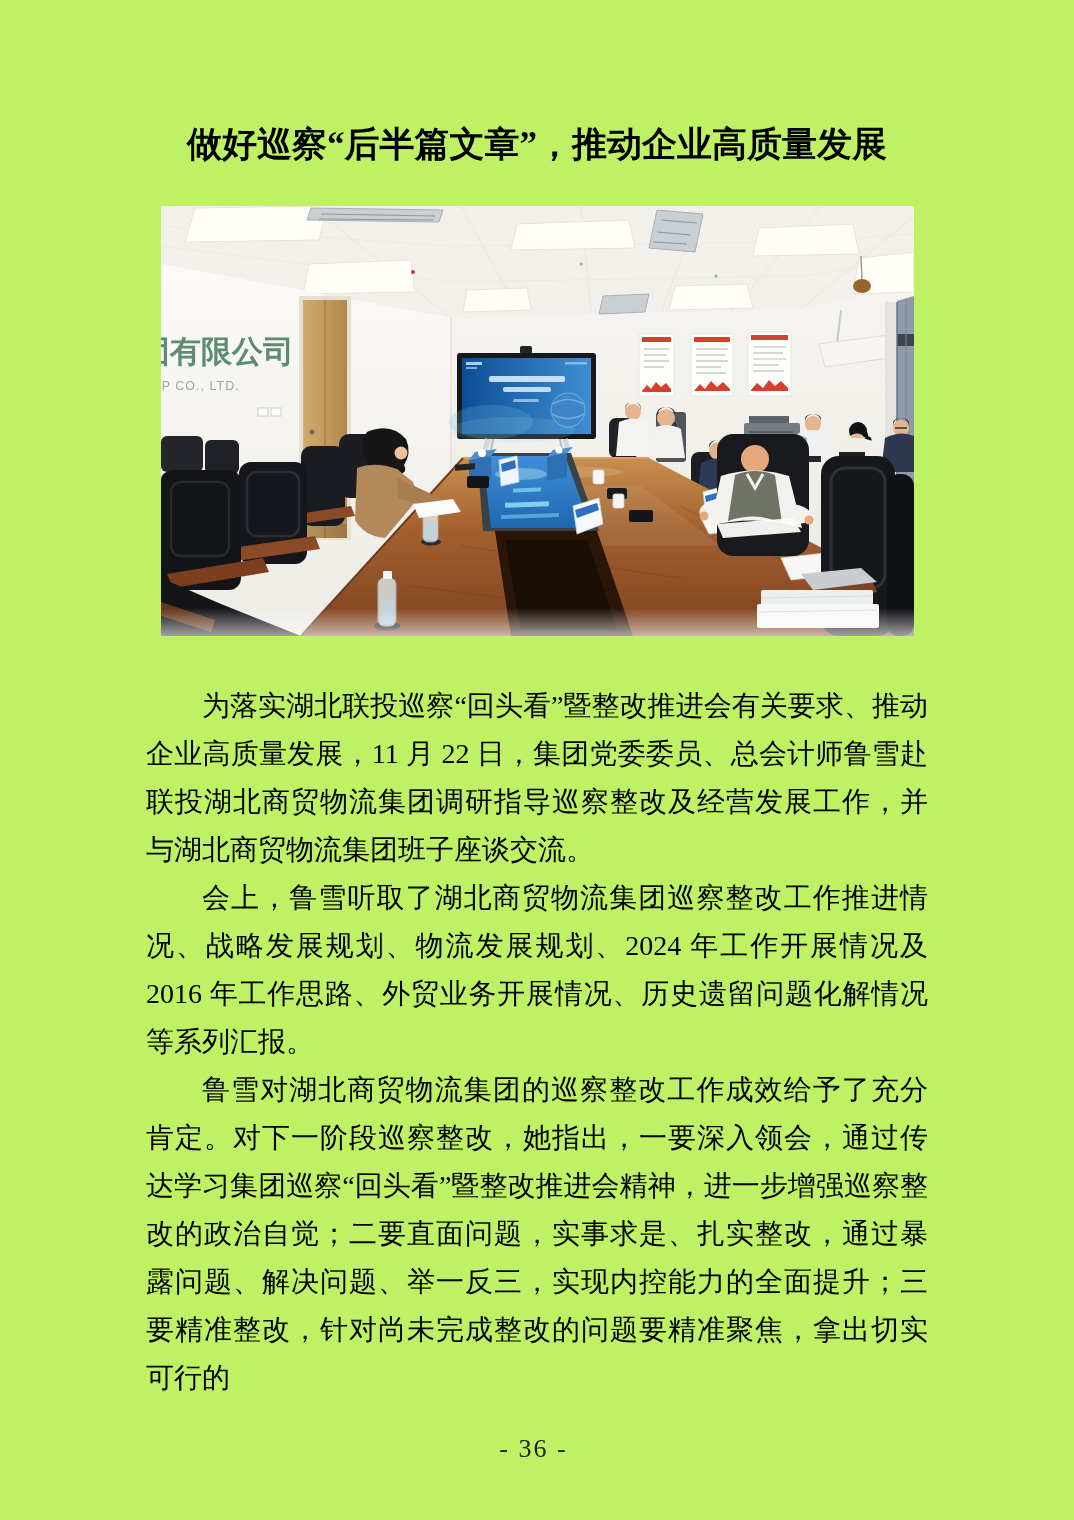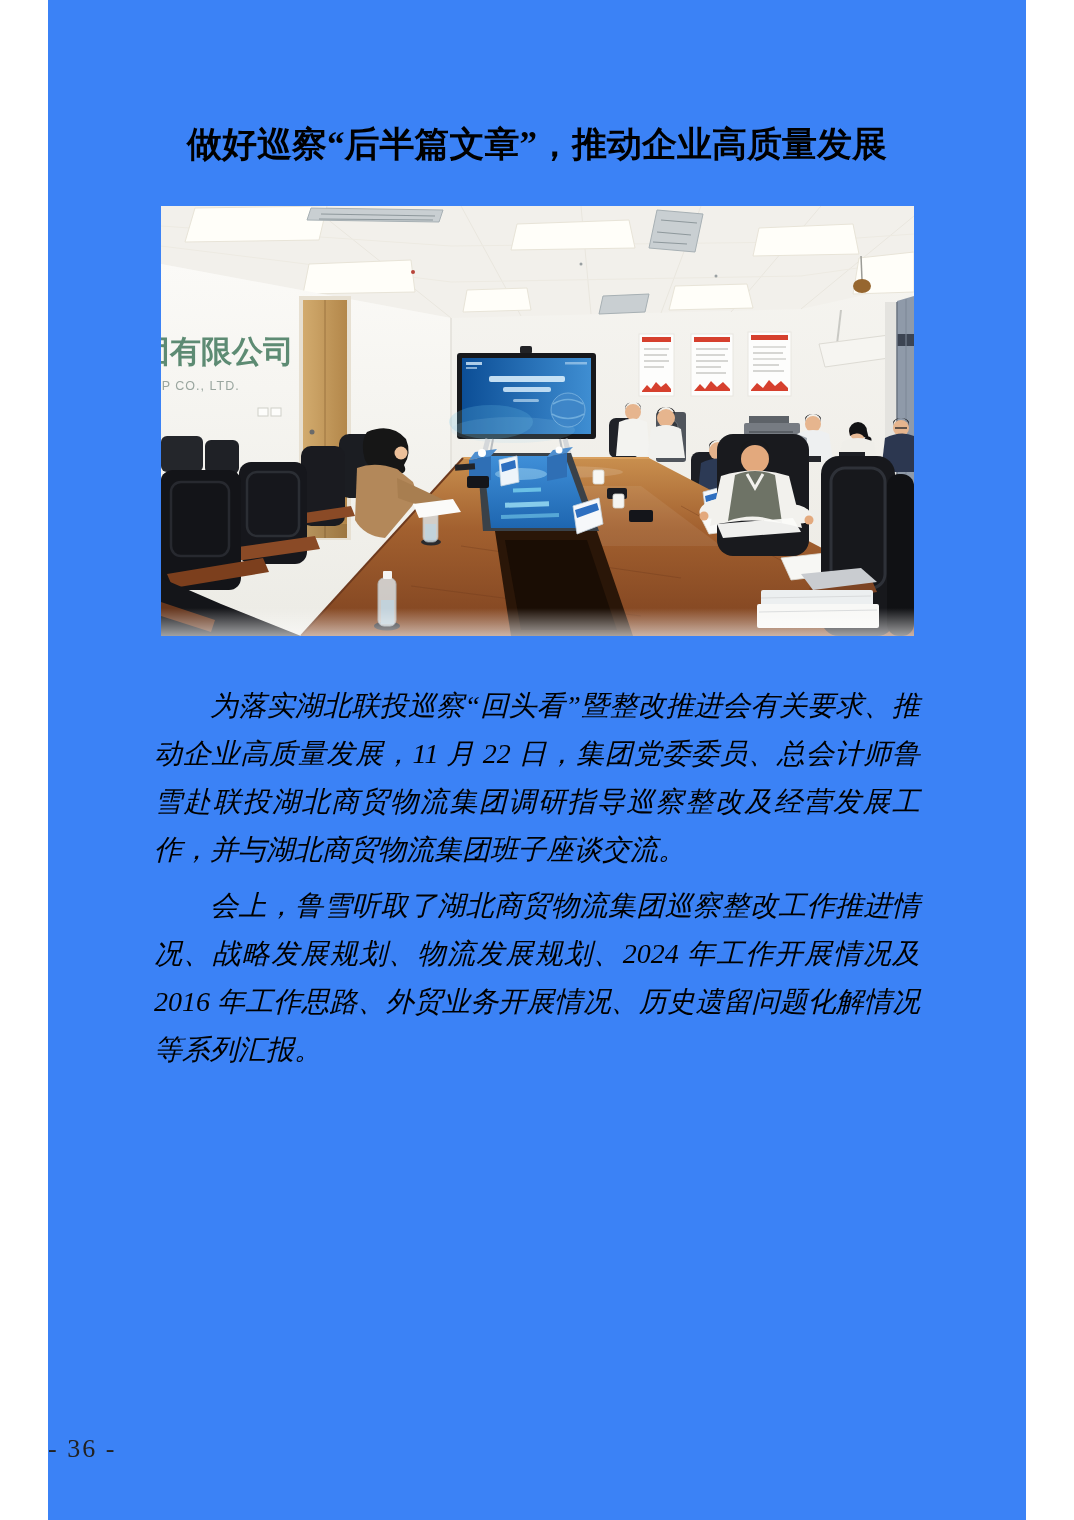--- a/index.html
+++ b/index.html
@@ -1,30 +1,30 @@
 <!DOCTYPE html>
 <html><head>
 <meta charset="utf-8">
 <style>
   html,body { margin:0; padding:0; background:#ffffff; }
   .page {
-    position:relative; width:978px; height:1520px; margin:0 auto;
-    background:#3b82f6; overflow:hidden;
+    position:relative; width:1074px; height:1520px; margin:0 auto;
+    background:#bef264; overflow:hidden;
     font-family:"Liberation Serif","DejaVu Serif",serif; color:#000;
   }
   .title { margin:0; padding-top:116px; text-align:center;
     font-size:35px; font-weight:700; line-height:58px; }
   .title .title-line { display:block; }
   .photo { display:block; width:753px; margin:32px auto 0; padding:0; }
   .photo svg { display:block; }
   .body-text { width:782px; margin:46px auto 0;
     font-size:28px; line-height:48px; text-align:justify; text-justify:inter-ideograph; }
-  .body-text p { margin:8px; text-indent:2em;font-style:italic; }
+  .body-text p { margin:0; text-indent:2em; }
   .page-number { position:absolute; left:0; right:7px; bottom:56px;
-    font-size:26px; letter-spacing:2px; color:#222; }
+    text-align:center; font-size:26px; letter-spacing:2px; color:#222; }
   .sign-cn { font-family:"Liberation Sans","DejaVu Sans",sans-serif; font-weight:700; }
   .sign-en { font-family:"Liberation Sans","DejaVu Sans",sans-serif; }
 </style>
 </head>
 <body>
 
 <div class="page">
 
   <h1 class="title">
     <span class="title-line">做好巡察“后半篇文章”，推动企业高质量发展</span>
@@ -381,17 +381,18 @@
         <polygon points="0,396 54,414 50,426 0,410" fill="#6e3a1e" opacity="0.9"></polygon>
       </g>
 
       <rect x="0" y="402" width="753" height="28" fill="url(#gFade)"></rect>
     </svg>
   </figure>
 
   <div class="body-text">
     <p>为落实湖北联投巡察“回头看”暨整改推进会有关要求、推动企业高质量发展，11 月 22 日，集团党委委员、总会计师鲁雪赴联投湖北商贸物流集团调研指导巡察整改及经营发展工作，并与湖北商贸物流集团班子座谈交流。</p>
     <p>会上，鲁雪听取了湖北商贸物流集团巡察整改工作推进情况、战略发展规划、物流发展规划、2024 年工作开展情况及 2016 年工作思路、外贸业务开展情况、历史遗留问题化解情况等系列汇报。</p>
+    <p>鲁雪对湖北商贸物流集团的巡察整改工作成效给予了充分肯定。对下一阶段巡察整改，她指出，一要深入领会，通过传达学习集团巡察“回头看”暨整改推进会精神，进一步增强巡察整改的政治自觉；二要直面问题，实事求是、扎实整改，通过暴露问题、解决问题、举一反三，实现内控能力的全面提升；三要精准整改，针对尚未完成整改的问题要精准聚焦，拿出切实可行的</p>
   </div>
 
   <div class="page-number">- 36 -</div>
 
 </div>
 
 </body></html>

